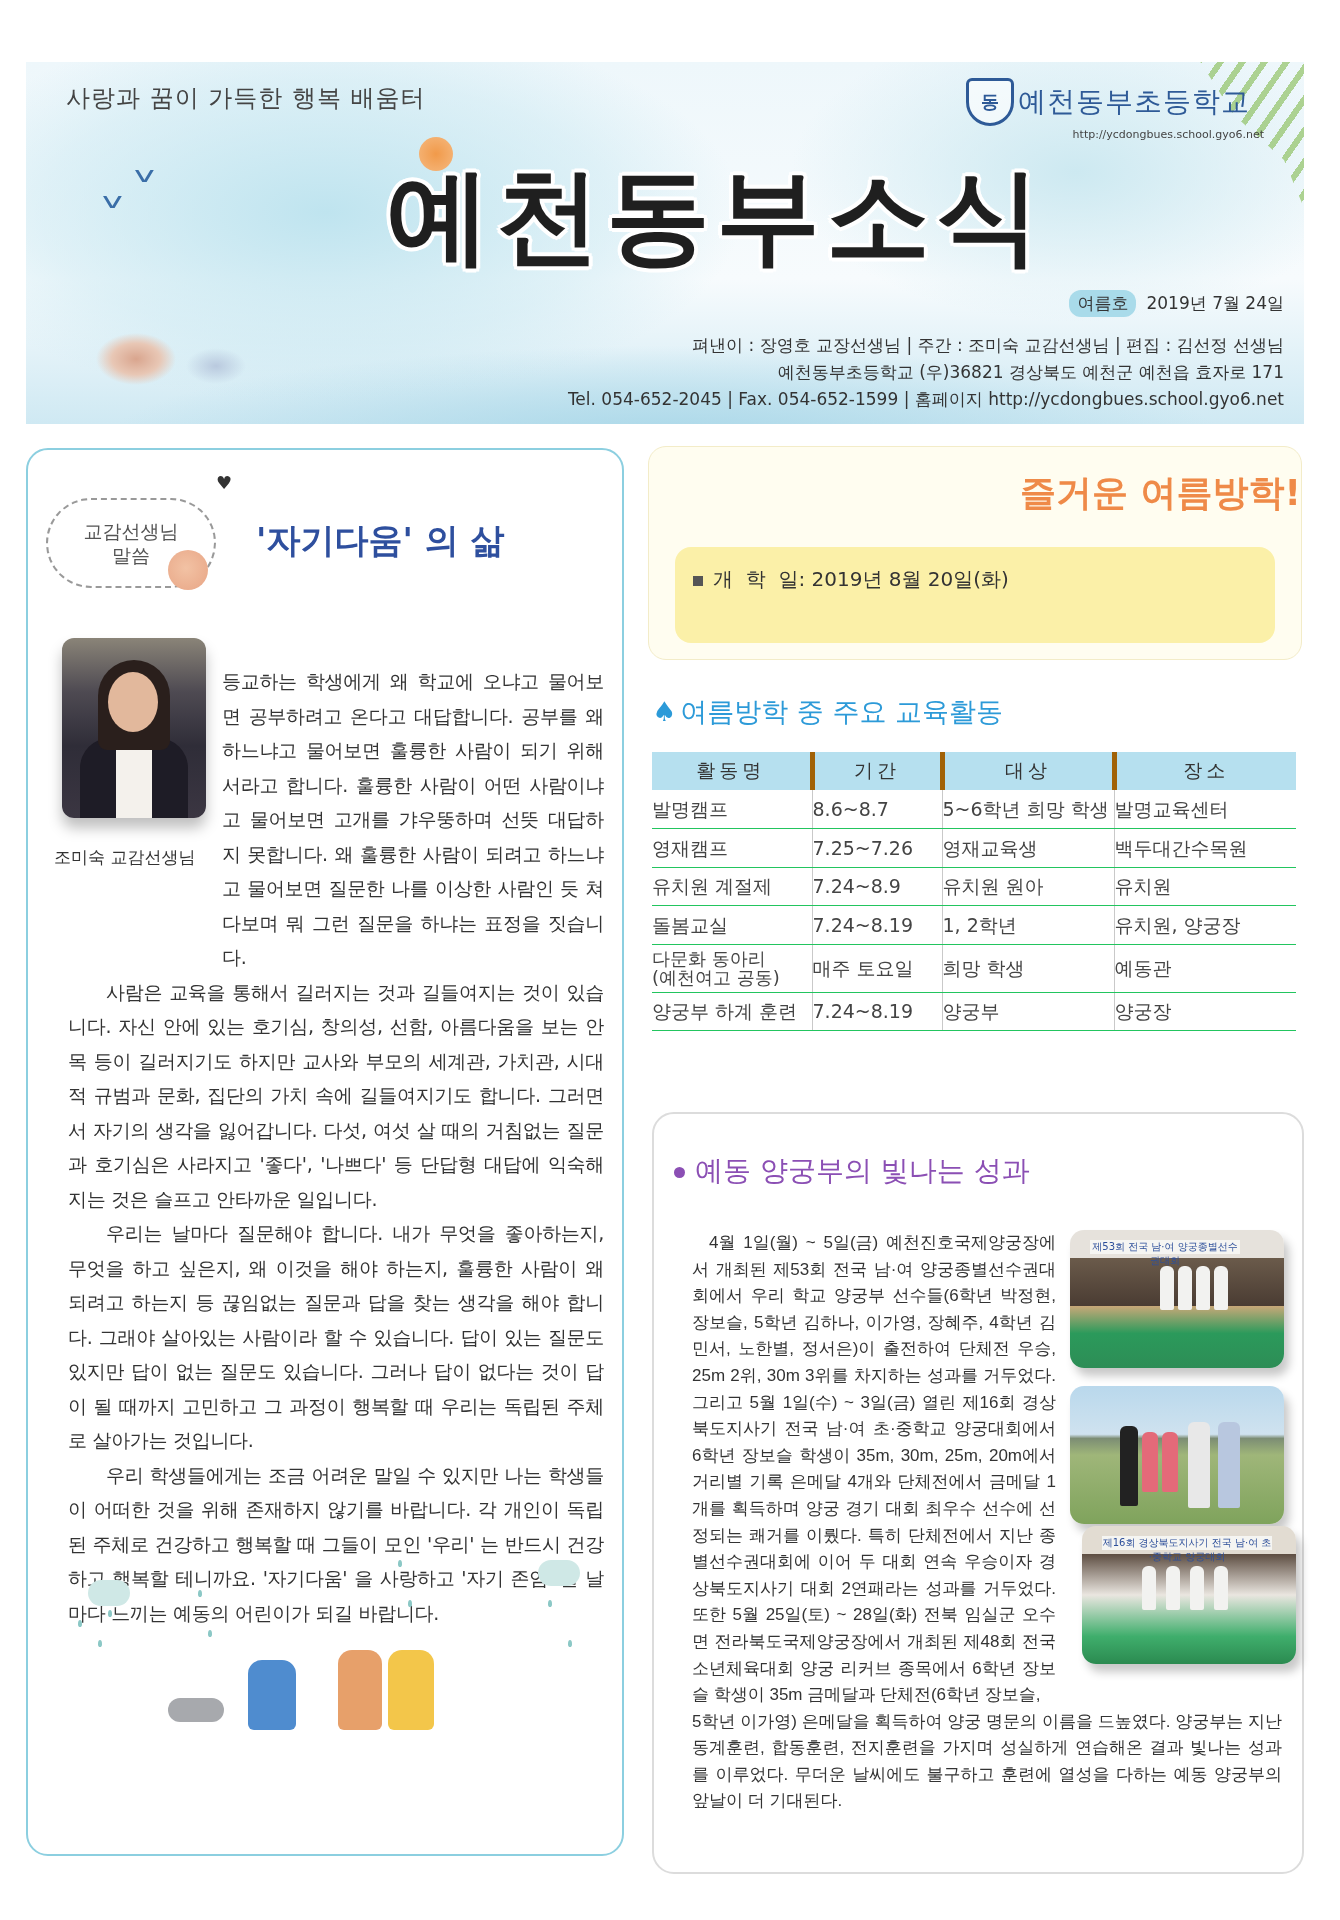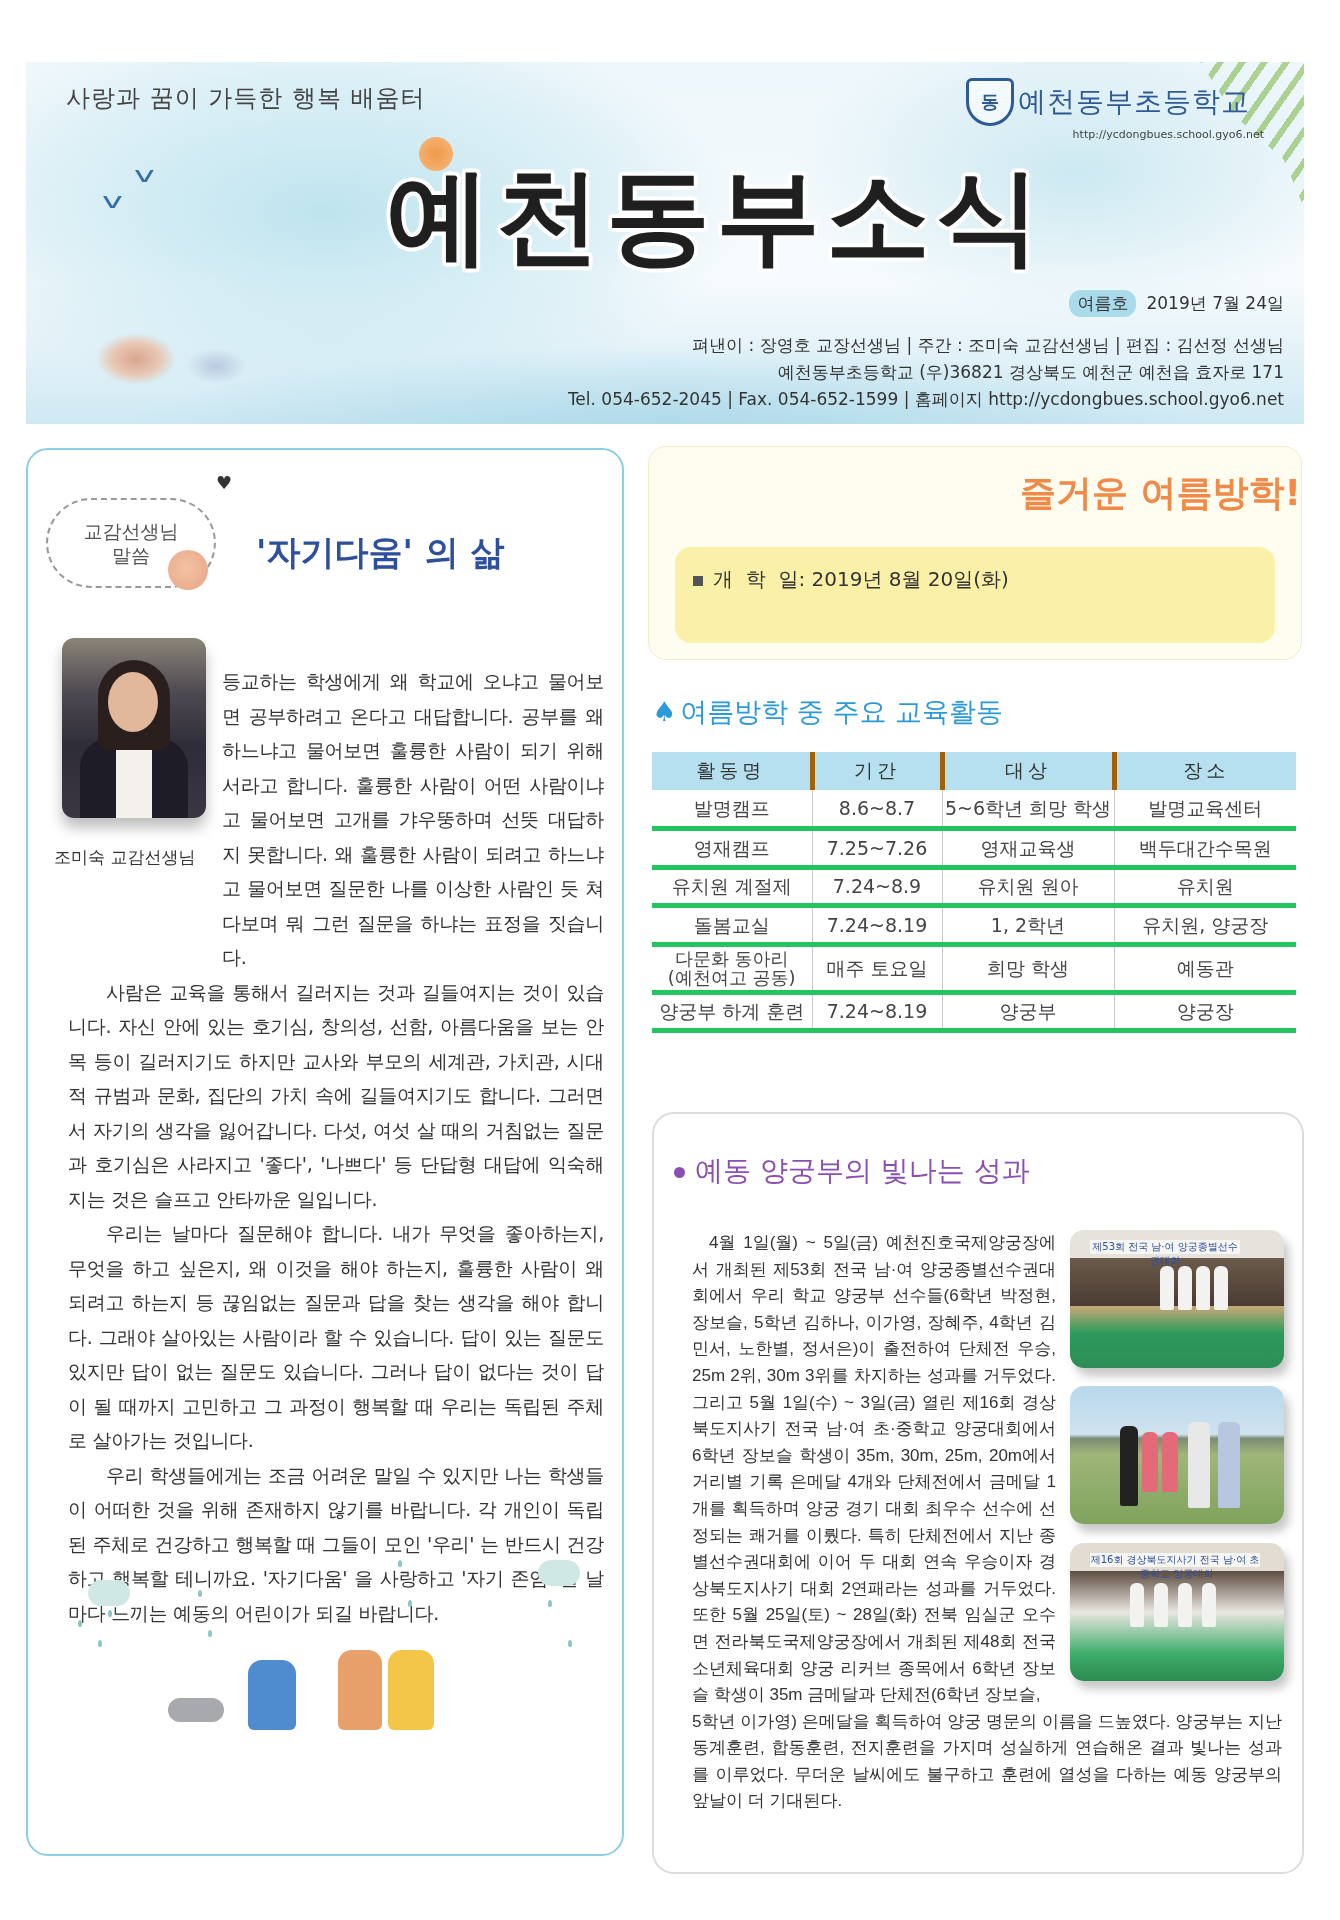--- a/index.html
+++ b/index.html
@@ -43,21 +43,21 @@
   
   .left-box { position: absolute; left: 26px; top: 448px; width: 598px; height: 1408px;
               border: 2px solid #8ccfe0; border-radius: 22px; background: #fff; }
   .cloud-label { position: absolute; left: 18px; top: 48px; width: 170px; height: 90px;
                  border: 2px dashed #999; border-radius: 48px; background: #fff;
                  display: flex; flex-direction: column; align-items: center; justify-content: center;
                  font-size: 19px; color: #555; line-height: 24px; }
   .heart { position: absolute; left: 188px; top: 22px; color: #333; font-size: 18px; }
   .baby { position: absolute; left: 140px; top: 100px; width: 40px; height: 40px; border-radius: 50%;
           background: radial-gradient(circle at 45% 45%, #f2c2a4 0%, #e8a585 100%); }
-  .article-title { position: absolute; left: 228px; top: 80px; font-size: 34px; font-weight: bold; color: #2e4f9e; }
+  .article-title { position: absolute; left: 228px; top: 68px; font-size: 34px; font-weight: bold; color: #2e4f9e; }
   .photo { position: absolute; left: 34px; top: 188px; width: 144px; height: 180px; border-radius: 12px;
            background: linear-gradient(180deg, #8a8478 0%, #4e4a52 30%, #2f2d38 60%, #3b3642 100%);
            box-shadow: 0 10px 14px rgba(0,0,0,0.25); overflow: hidden; }
   .photo .face { position: absolute; left: 46px; top: 34px; width: 50px; height: 60px; border-radius: 50%; background: #e2b89c; }
   .photo .hair { position: absolute; left: 36px; top: 22px; width: 72px; height: 90px; border-radius: 40px 40px 10px 10px; background: #2a1f1c; }
   .photo .shirt { position: absolute; left: 54px; top: 100px; width: 36px; height: 80px; background: #f4f1ec; }
   .photo .jacket { position: absolute; left: 18px; top: 100px; width: 108px; height: 80px; background: #1e1c26; border-radius: 30px 30px 0 0; }
   .photo-caption { position: absolute; left: 26px; top: 396px; font-size: 17px; color: #333; }
   .article-body { position: absolute; left: 40px; top: 214px; width: 536px; font-size: 19px; line-height: 34.5px; color: #333;
                   font-family: "DejaVu Sans", sans-serif; letter-spacing: -0.3px; }
@@ -76,38 +76,38 @@
   .vac-inner { position: absolute; left: 26px; top: 100px; width: 600px; height: 96px; background: #fbf0a8; border-radius: 16px;
                padding: 14px 18px; font-size: 20px; color: #333; line-height: 36px; }
   .vac-inner .bullet { display: inline-block; width: 10px; height: 10px; background: #555; margin-right: 10px; vertical-align: middle; }
 
   
   .act-title { position: absolute; left: 652px; top: 694px; font-size: 27px; color: #2c9ad8; }
   .act-title .spade { color: #2c9ad8; margin-right: 4px; }
   table.acts { position: absolute; left: 652px; top: 752px; width: 644px; border-collapse: collapse; font-size: 19px; color: #444; }
   table.acts th { background: #b6e0ef; font-weight: normal; height: 38px; color: #333; letter-spacing: 4px; border-left: 5px solid #a16207; }
   table.acts th:first-child, table.acts td:first-child { border-left: none; }
-  table.acts td { height: 38.5px; text-align: center; border-left: 1px solid #c9c9c9; border-bottom: 5px solid #22c55e; line-height: 20px; }
+  table.acts td { height: 38.5px; text-align: left; border-left: 1px solid #c9c9c9; border-bottom: 1px solid #22c55e; line-height: 20px; }
   table.acts tr.tall td { height: 48px; }
   table.acts td.two-line span { display: block; font-size: 18px; line-height: 19px; }
 
   
   .arch-box { position: absolute; left: 652px; top: 1112px; width: 652px; height: 762px;
               border: 2px solid #dcdcdc; border-radius: 22px; background: #fff; }
   .arch-title { position: absolute; left: 20px; top: 38px; font-size: 28px; color: #8b4fb4; }
   .arch-title .dot { display: inline-block; width: 11px; height: 11px; border-radius: 50%; background: #8b4fb4; margin-right: 10px; vertical-align: middle; }
   .arch-text { position: absolute; left: 38px; top: 116px; width: 590px; font-size: 17px; line-height: 26.6px; color: #333;
                font-family: "Liberation Sans", sans-serif; }
   .arch-text .narrow { width: 364px; text-indent: 1em; text-align: justify; }
   .arch-text .wide { width: 590px; text-align: justify; }
   .arch-photo { position: absolute; left: 416px; width: 214px; height: 138px; border-radius: 14px; overflow: hidden;
                 box-shadow: 5px 8px 10px rgba(0,0,0,0.22); }
   .ph1 { top: 116px; background: linear-gradient(180deg, #e6e2dc 0%, #e6e2dc 20%, #6b5b4b 20%, #4a3c33 55%, #c9a878 55%, #2b9a5b 75%, #2d8d56 100%); }
   .ph2 { top: 272px; background: linear-gradient(180deg, #b9d8ec 0%, #cfe2ef 35%, #7c8d74 38%, #9fb679 50%, #7fa35c 100%); }
-  .ph3 { top: 429px; background: linear-gradient(180deg, #e2dcd2 0%, #e2dcd2 20%, #5c4c40 20%, #eae6e0 50%, #3fae6c 80%, #2b8a50 100%); }
+  .ph3 { top: 412px; background: linear-gradient(180deg, #e2dcd2 0%, #e2dcd2 20%, #5c4c40 20%, #eae6e0 50%, #3fae6c 80%, #2b8a50 100%); margin-left: 12px; }
   .banner { position: absolute; left: 20px; top: 10px; width: 150px; height: 14px; background: #f5f5f2; font-size: 10px; color: #2d4f9a; text-align: center; line-height: 14px; }
   .person { position: absolute; width: 14px; height: 44px; border-radius: 6px 6px 2px 2px; }
 </style>
 </head>
 <body>
 
 <div class="header">
   <div class="palm"></div>
   <div class="slogan">사랑과 꿈이 가득한 행복 배움터</div>
   <div class="sun"></div>

